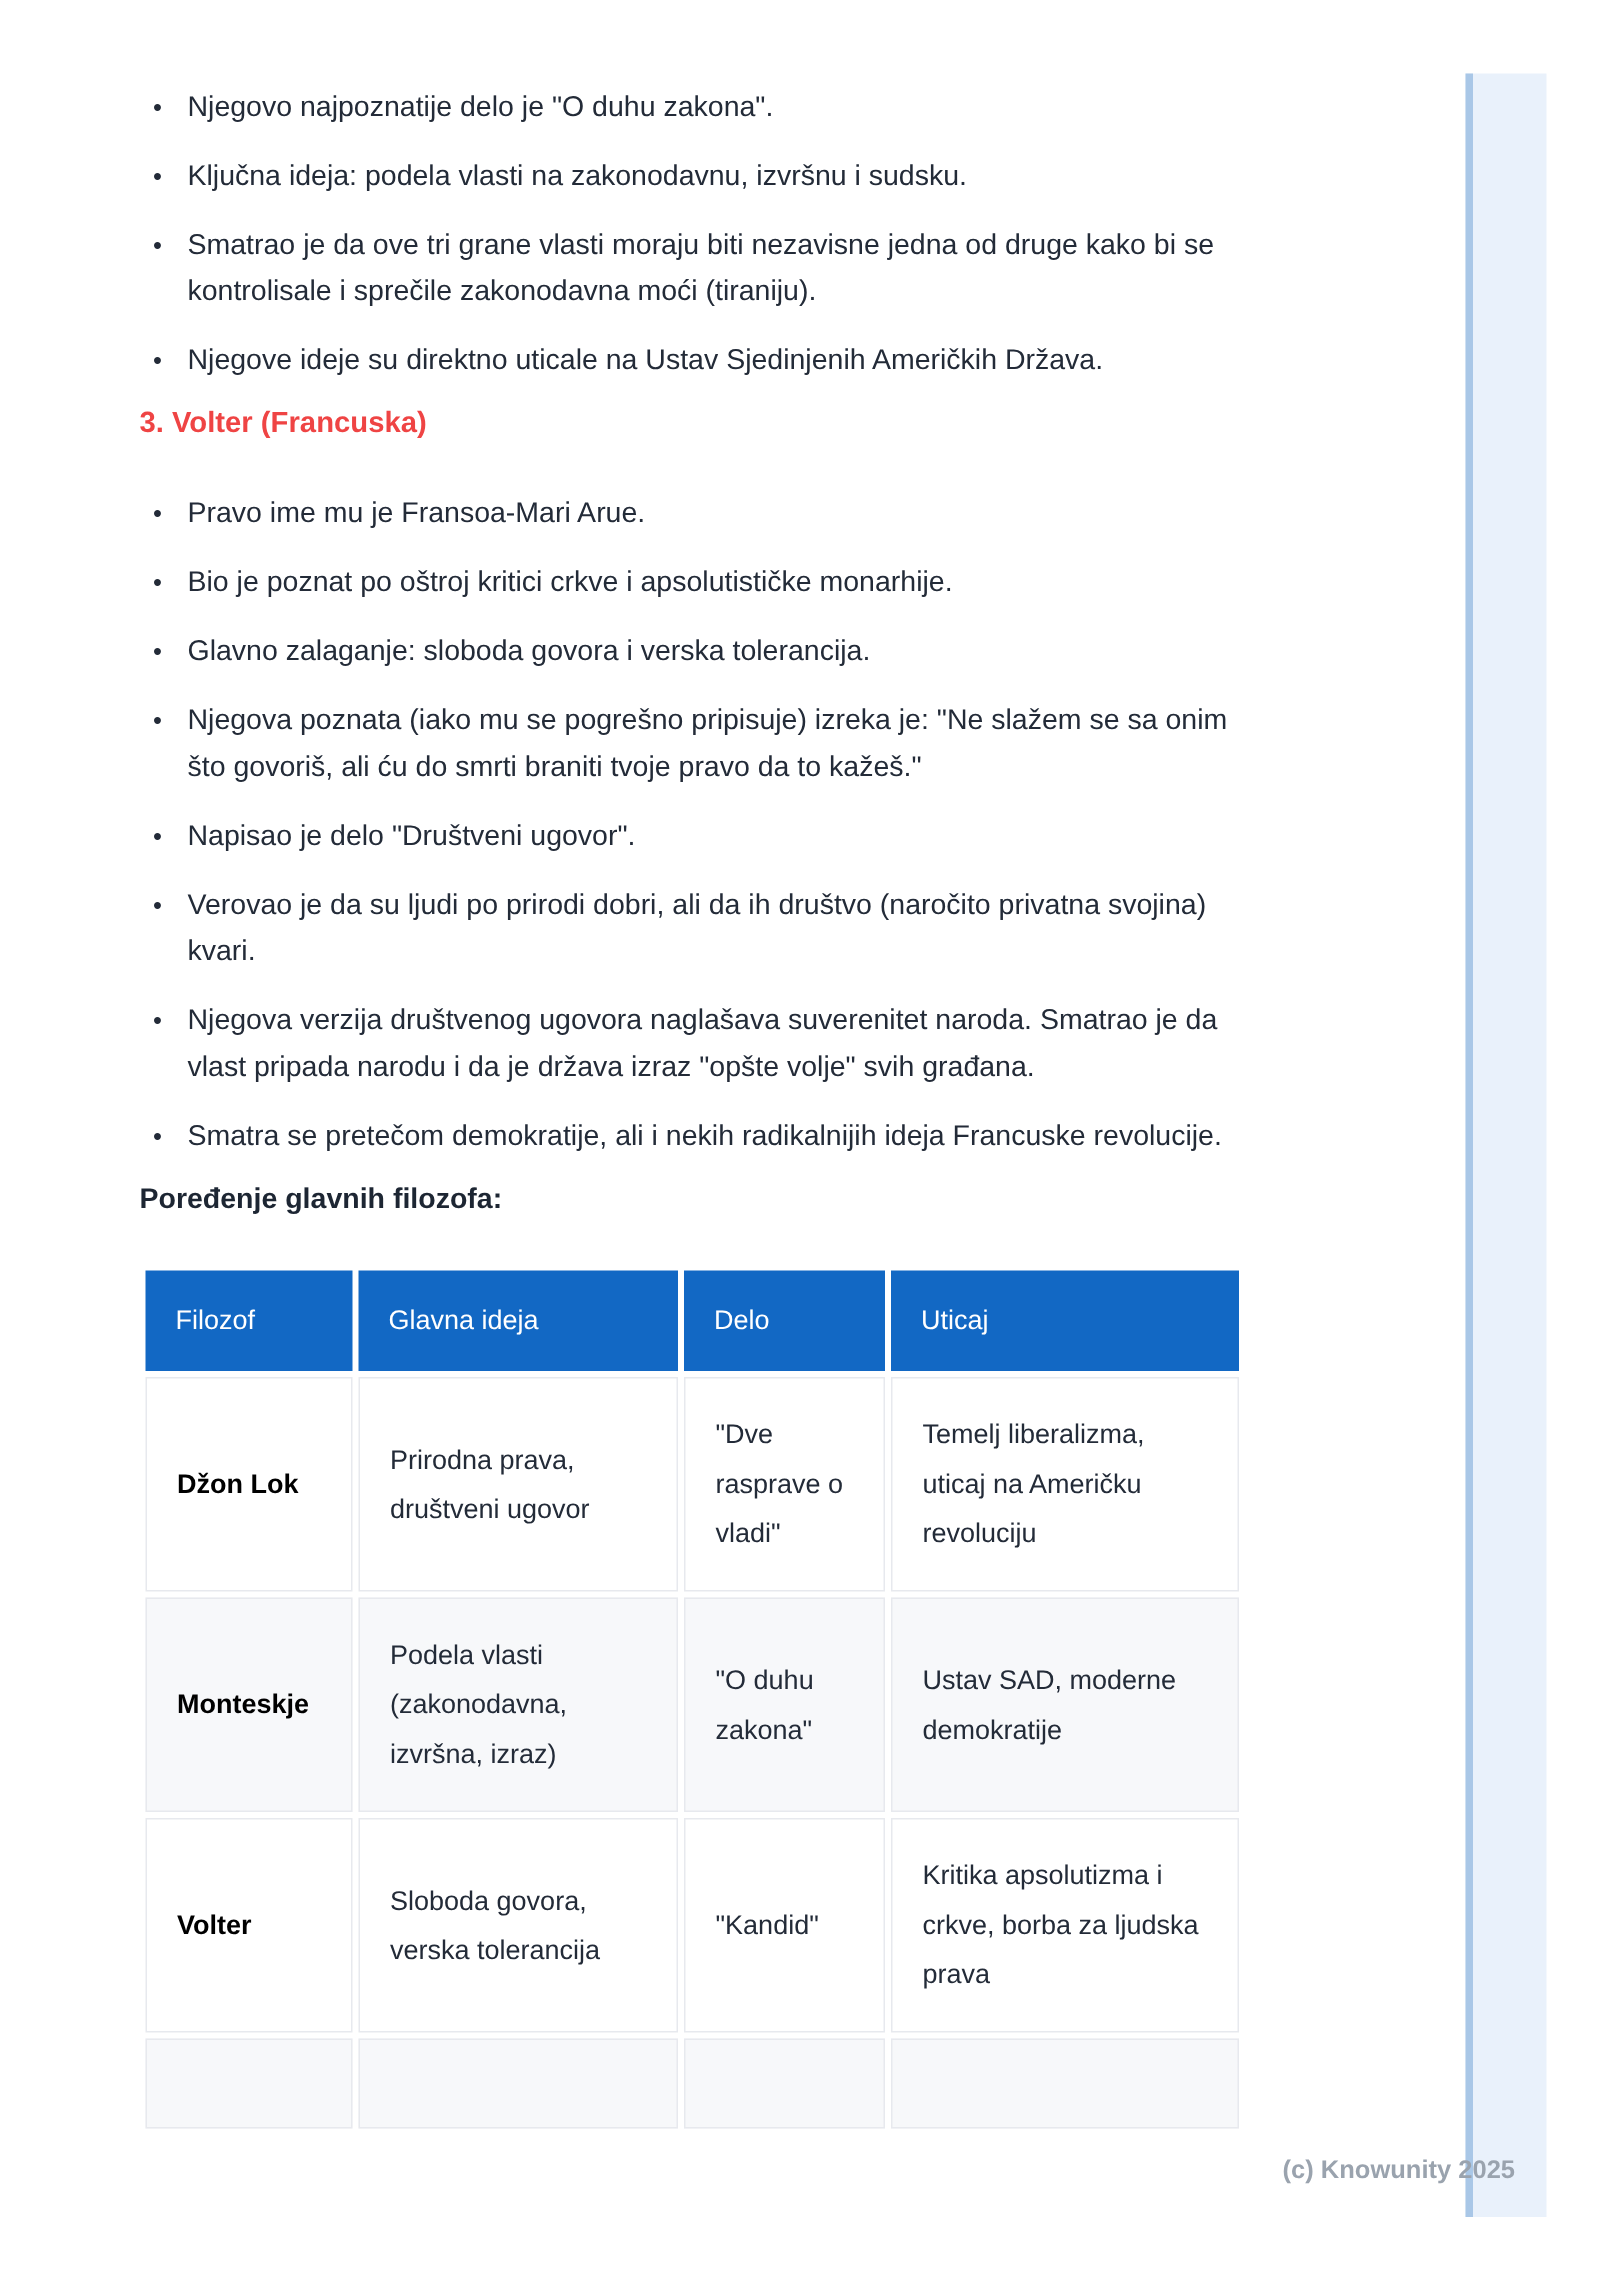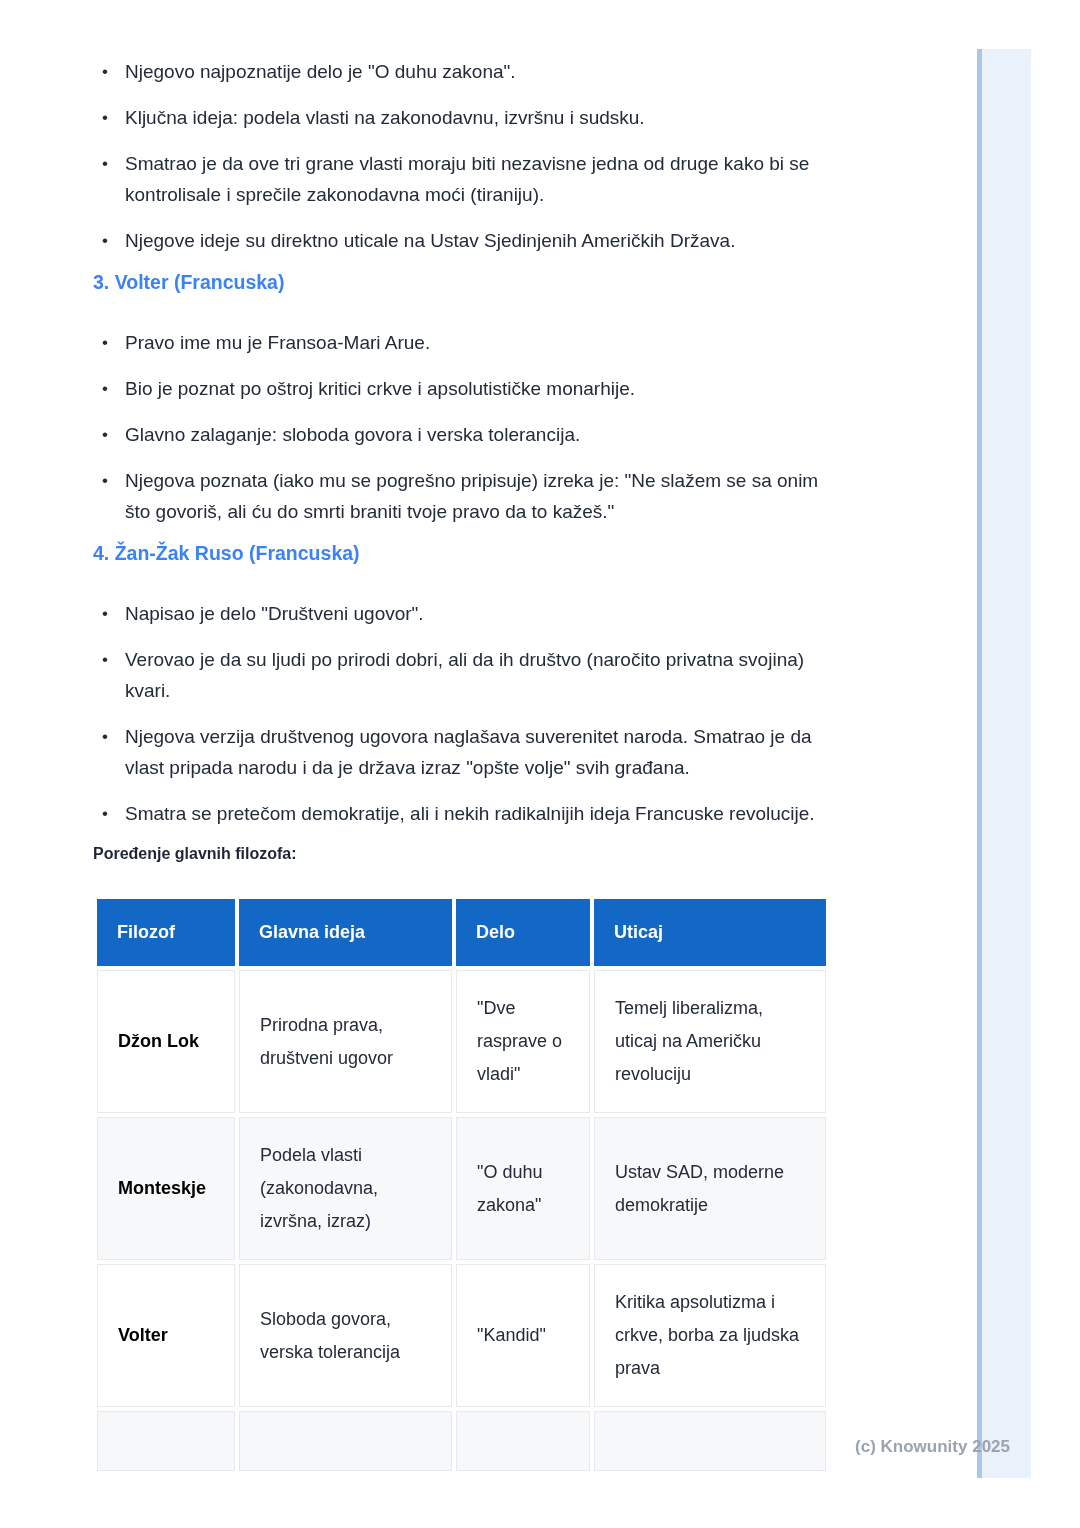--- a/index.html
+++ b/index.html
@@ -33,46 +33,46 @@
     width: 23px;
     font-size: 17px;
     line-height: 31px;
     color: #232b38;
   }
   ul.bullets .btext { flex: 1 1 auto; }
   .bold { font-weight: normal; }
   h3.section-heading {
     font-size: 19.5px;
     font-weight: bold;
-    color: #3b82f6;
+    color: #ef4444;
     margin: 14px 0 33px 0;
   }
   h3.compare-heading {
-    font-size: 16px;
+    font-size: 19px;
     font-weight: bold;
     color: #1d2633;
     margin: 16px 0 0 0;
   }
   table.compare-table {
     margin-top: 32px;
     width: 733px;
     table-layout: fixed;
     border-collapse: separate;
     border-spacing: 4px;
     font-size: 18px;
     line-height: 33px;
   }
   table.compare-table col.c1 { width: 138px; }
   table.compare-table col.c2 { width: 213px; }
   table.compare-table col.c3 { width: 134px; }
   table.compare-table col.c4 { width: 232px; }
   table.compare-table th {
     background: #1268c4;
     color: #ffffff;
-    font-weight: bold;
+    font-weight: normal;
     text-align: left;
     padding: 17px 20px;
     vertical-align: middle;
   }
   table.compare-table td {
     border: 1px solid #e7e9ee;
     background: #ffffff;
     padding: 21px 20px;
     vertical-align: middle;
   }
@@ -138,21 +138,20 @@
     <li>
       <span class="marker">•</span>
       <p class="btext"><span>Glavno zalaganje: </span><span class="bold">sloboda govora i verska tolerancija</span><span>.</span></p>
     </li>
     <li>
       <span class="marker">•</span>
       <p class="btext"><span>Njegova poznata (iako mu se pogrešno pripisuje) izreka je: "Ne slažem se sa onim što govoriš, ali ću do smrti braniti tvoje pravo da to kažeš."</span></p>
     </li>
   </ul>
 
-  <h3 class="section-heading">4. Žan-Žak Ruso (Francuska)</h3>
 
   <ul class="bullets">
     <li>
       <span class="marker">•</span>
       <p class="btext"><span>Napisao je delo "Društveni ugovor".</span></p>
     </li>
     <li>
       <span class="marker">•</span>
       <p class="btext"><span>Verovao je da su ljudi po prirodi dobri, ali da ih društvo (naročito privatna svojina) kvari.</span></p>
     </li>

